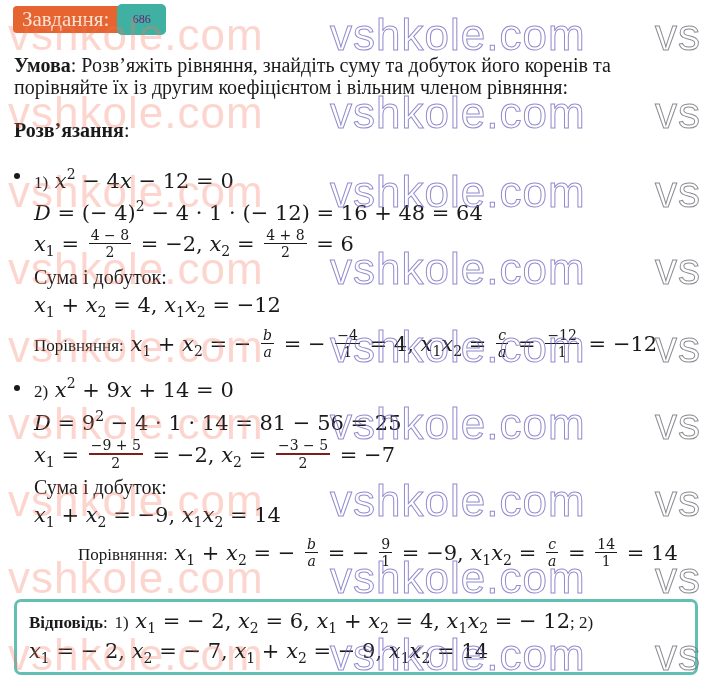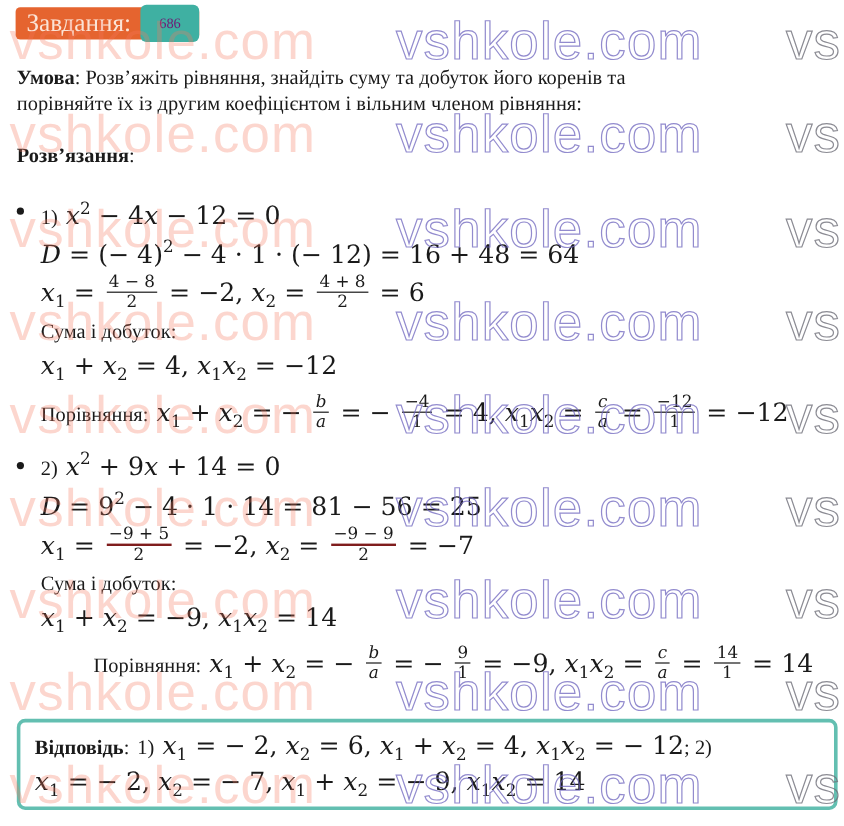--- a/index.html
+++ b/index.html
@@ -19,21 +19,21 @@
   .content { position: absolute; inset: 0; z-index: 2; }
   .badge {
     position: absolute; left: 13px; top: 6px; height: 27px; width: 153px;
     background: #e5642f; border-radius: 4px; display: flex; align-items: stretch;
   }
   .badge-label { color: #fbe3d6; font-size: 21px; padding: 0 0 0 9px; display: flex; align-items: center; width: 96px; }
   .badge-num {
     background: #3fb0a2; color: #701a75; font-size: 12px; border-radius: 5px; margin-top: -2px; margin-bottom: -2px;
     display: flex; align-items: center; justify-content: center; width: 49px;
   }
-  .txt { position: absolute; font-size: 17px; line-height: 22px; white-space: nowrap; }
+  .txt { position: absolute; font-size: 20px; line-height: 22px; white-space: nowrap; }
   .bold { font-weight: bold; }
   .m { font-family: "DejaVu Serif", "Liberation Serif", serif; font-size: 21px; white-space: nowrap; position: absolute; line-height: 26px; }
   .m i { font-style: italic; }
   .m sub { font-size: 14px; vertical-align: -5px; }
   .m sup { font-size: 14px; vertical-align: 9px; }
   .frac { display: inline-flex; flex-direction: column; align-items: center; vertical-align: middle; font-size: 14px; line-height: 16px; margin: 0 3px; position: relative; top: -2px; }
   .frac .num { border-bottom: 1.3px solid #1a1a1a; padding: 0 2px; }
   .frac .den { padding: 0 2px; }
   .frac.thick .num { border-bottom: 2px solid #7f1d1d; }
   .lbl { font-family: "Liberation Serif", "DejaVu Serif", serif; font-size: 17px; font-style: normal; }
@@ -99,21 +99,21 @@
     <span class="lbl">2)</span> <i>x</i><sup>2</sup> + 9<i>x</i> + 14 = 0
   </div>
   <div class="m" style="left:34px; top:403px;">
     <i>D</i> = 9<sup>2</sup> − 4 · 1 · 14 = 81 − 56 = 25
   </div>
   <div class="m" style="left:34px; top:439px;">
     <i>x</i><sub>1</sub> = <span class="frac thick">
         <span class="num">−9 + 5</span>
         <span class="den">2</span>
       </span> = <span>−2</span>, <i>x</i><sub>2</sub> = <span class="frac thick">
-        <span class="num">−9 − 9</span>
+        <span class="num">−3 − 5</span>
         <span class="den">2</span>
       </span> = <span>−7</span>
   </div>
   <div class="txt" style="left:34px; top:476px;">Сума і добуток:</div>
   <div class="m" style="left:34px; top:502px;">
     <i>x</i><sub>1</sub> + <i>x</i><sub>2</sub> = <span>−9</span>, <i>x</i><sub>1</sub><i>x</i><sub>2</sub> = <span>14</span>
   </div>
   <div class="m" style="left:34px; top:538px;margin-left:44px;">
     <span class="lbl">Порівняння:</span> <i>x</i><sub>1</sub> + <i>x</i><sub>2</sub> = − <span class="frac">
         <span class="num"><i>b</i></span>

